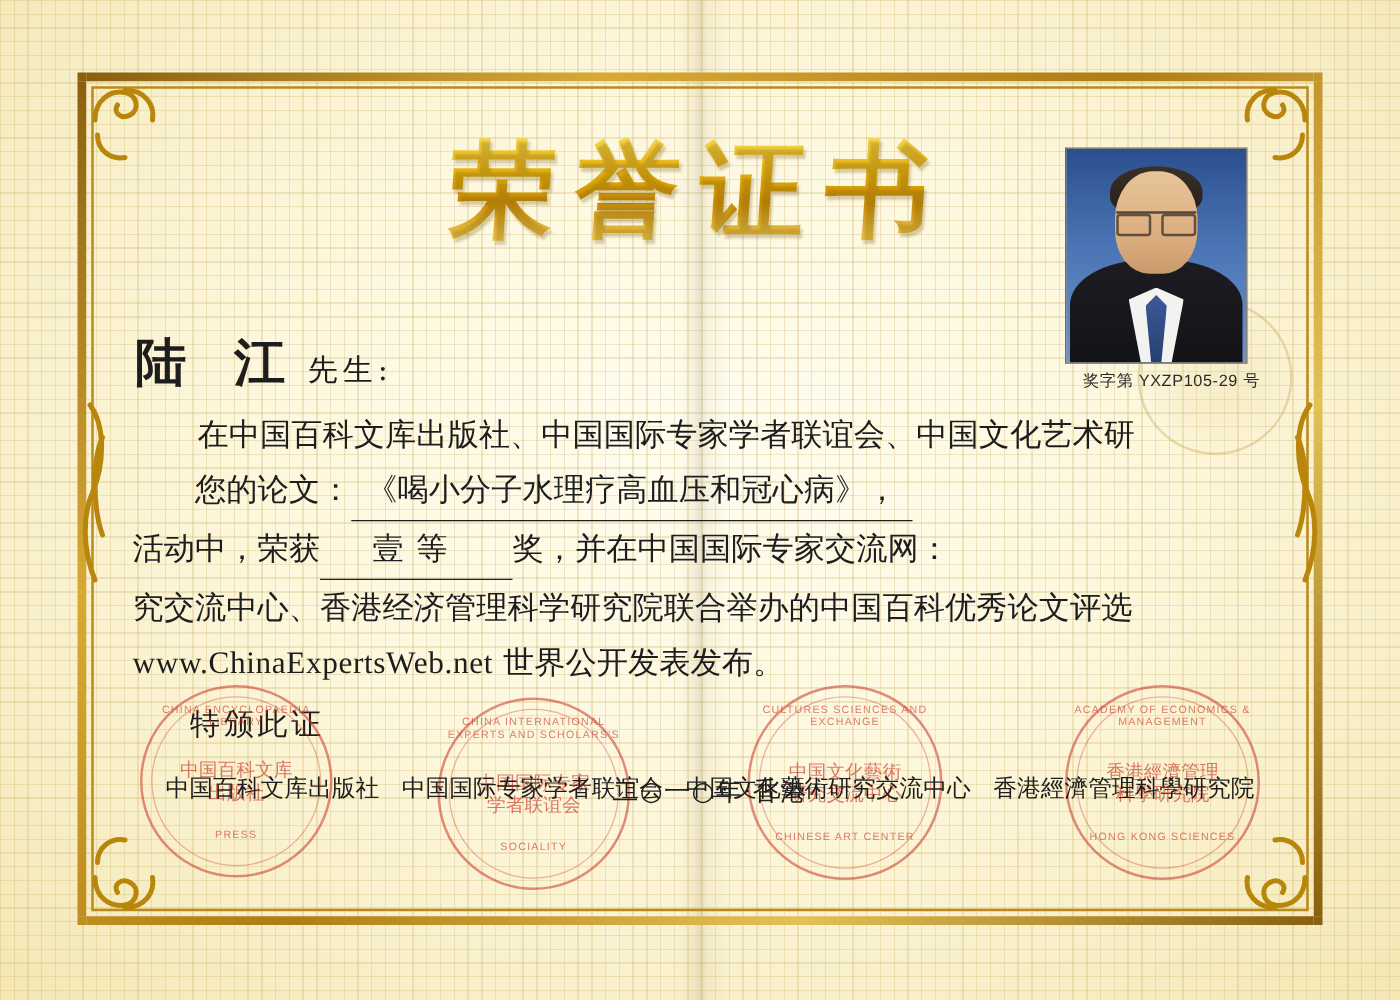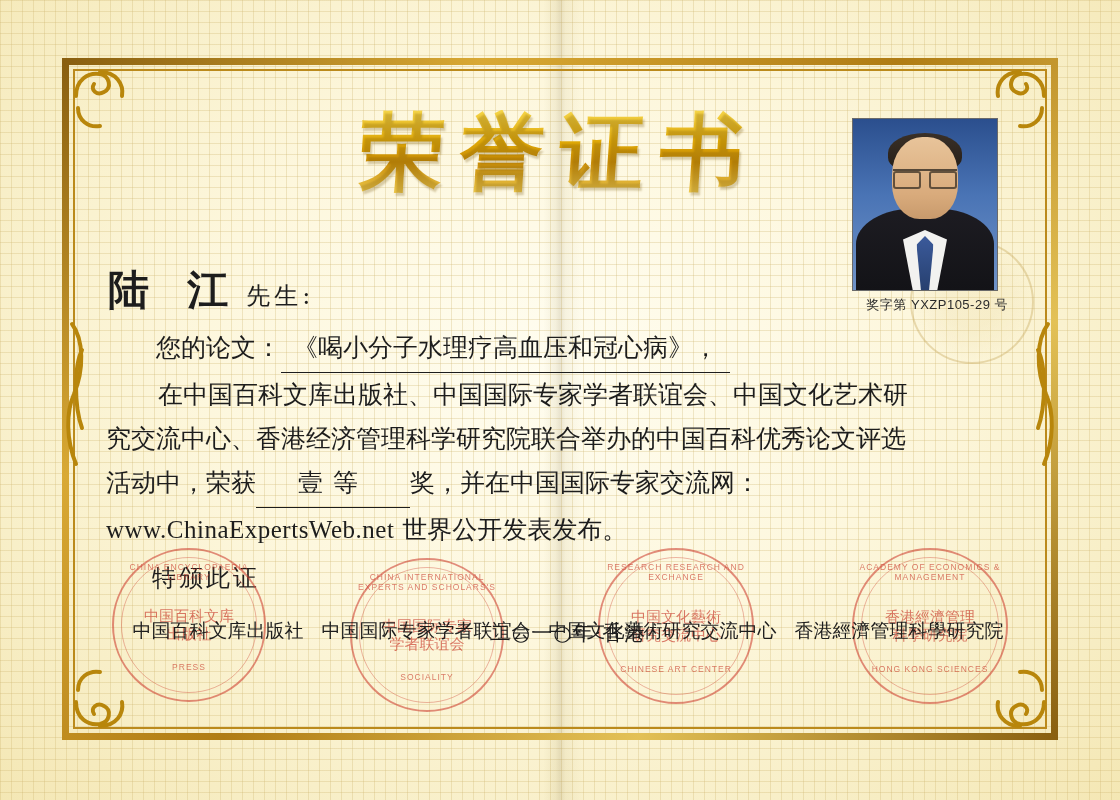--- a/index.html
+++ b/index.html
@@ -425,30 +425,30 @@
   </div>
 
   <div class="cert-no">奖字第 YXZP105-29 号</div>
 
   <div class="body-text">
 
     <div class="recipient-line">
       <span class="recipient-name">陆 江</span><span class="recipient-suffix">先生:</span>
     </div>
 
+    <div class="line indent2">在中国百科文库出版社、中国国际专家学者联谊会、中国文化艺术研</div>
+
     <div class="line indent1">
       <span>您的论文：</span><span class="fill-blank blank-wide">《喝小分子水理疗高血压和冠心病》，</span>
     </div>
-
-    <div class="line indent2">在中国百科文库出版社、中国国际专家学者联谊会、中国文化艺术研</div>
-    <div class="line indent0">究交流中心、香港经济管理科学研究院联合举办的中国百科优秀论文评选</div>
-
     <div class="line indent0">
       <span>活动中，荣获</span><span class="fill-blank blank-grade">壹等</span><span>奖，并在中国国际专家交流网：</span>
     </div>
+
+    <div class="line indent0">究交流中心、香港经济管理科学研究院联合举办的中国百科优秀论文评选</div>
 
     <div class="url-line">
       <span class="url-text">www.ChinaExpertsWeb.net</span>
       <span>世界公开发表发布。</span>
     </div>
 
     <div class="special-line">特颁此证</div>
   </div>
 
   <div class="seal seal1">
@@ -458,21 +458,21 @@
     <div class="arc-bottom">PRESS</div>
   </div>
   <div class="seal seal2">
     <div class="ring"></div>
     <div class="arc-top">CHINA INTERNATIONAL EXPERTS AND SCHOLARS'S</div>
     <div class="seal-center">中国国际专家学者联谊会</div>
     <div class="arc-bottom">SOCIALITY</div>
   </div>
   <div class="seal seal3">
     <div class="ring"></div>
-    <div class="arc-top">RESEARCH RESEARCH AND EXCHANGE</div>
+    <div class="arc-top">CULTURES SCIENCES AND EXCHANGE</div>
     <div class="seal-center">中国文化藝術研究交流中心</div>
     <div class="arc-bottom">CHINESE ART CENTER</div>
   </div>
   <div class="seal seal4">
     <div class="ring"></div>
     <div class="arc-top">ACADEMY OF ECONOMICS &amp; MANAGEMENT</div>
     <div class="seal-center">香港經濟管理科學研究院</div>
     <div class="arc-bottom">HONG KONG SCIENCES</div>
   </div>
 

